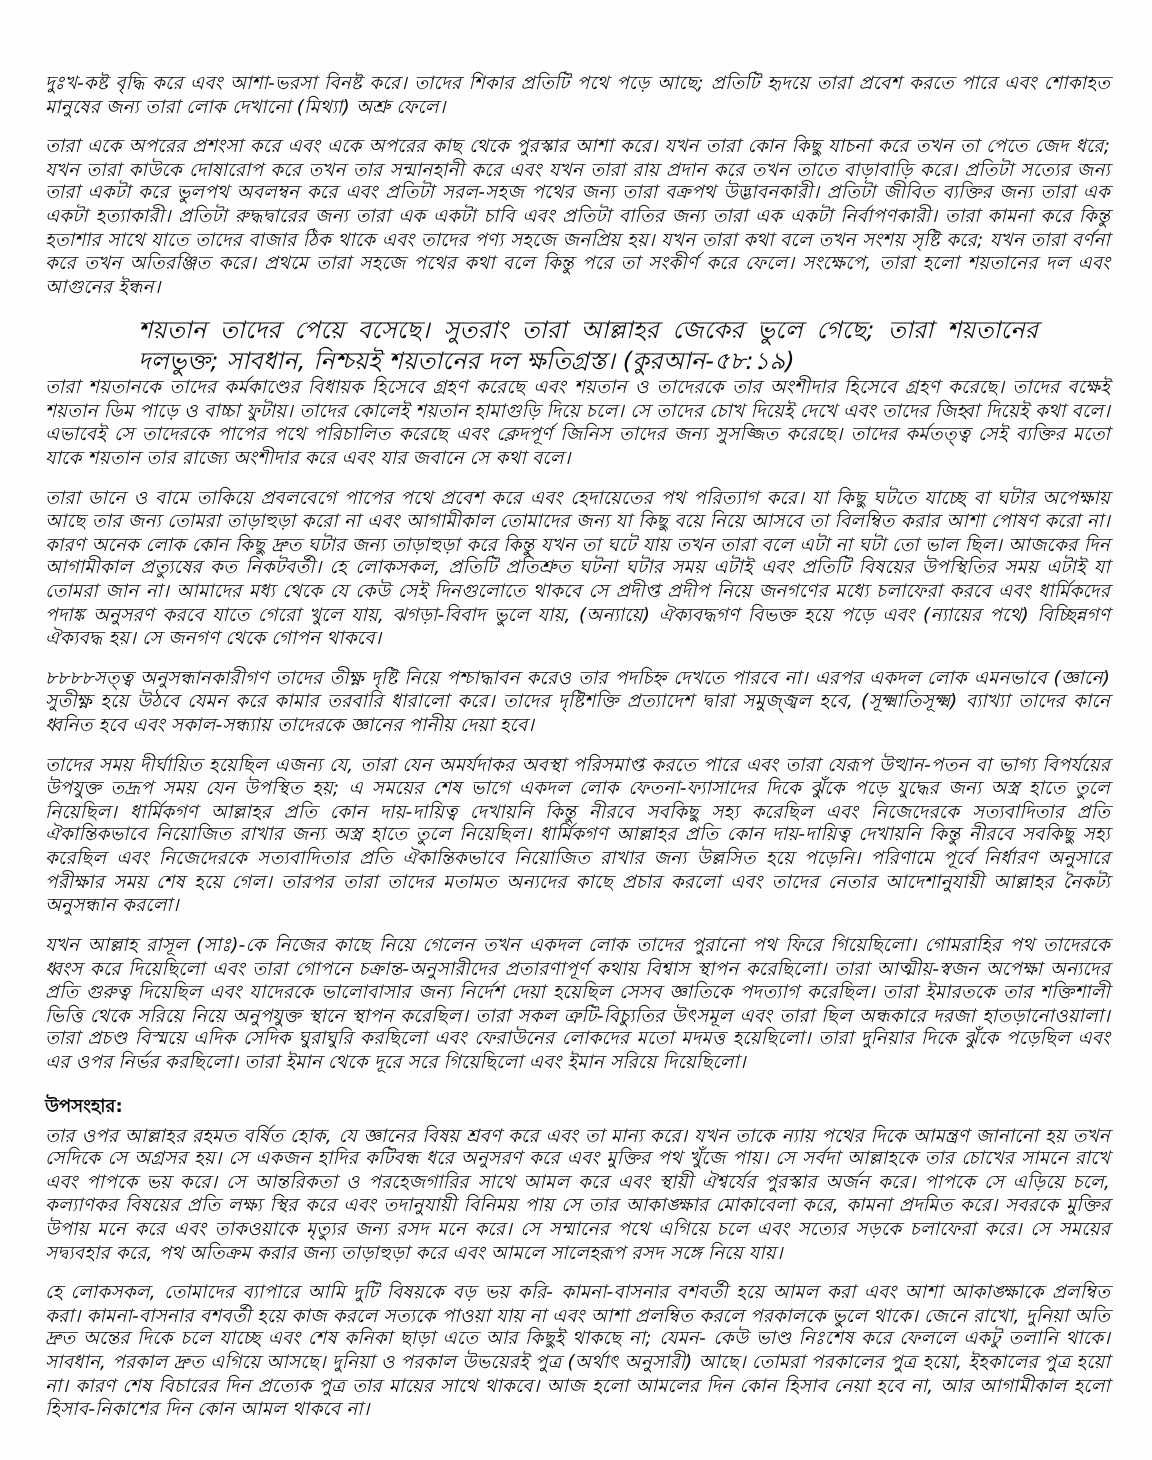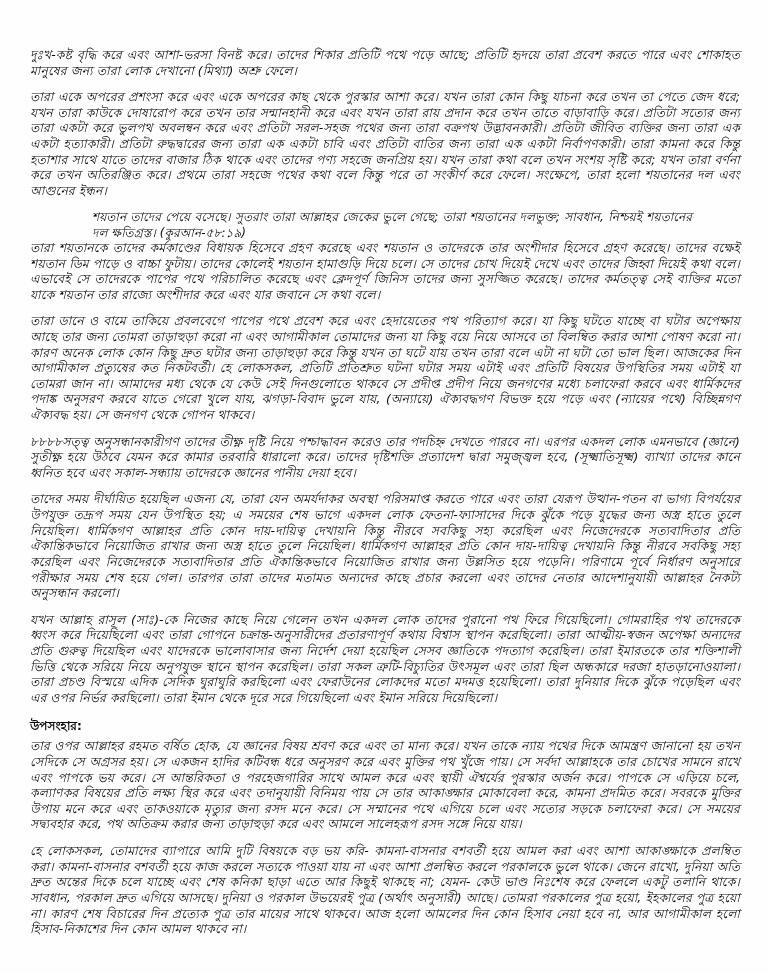--- a/index.html
+++ b/index.html
@@ -25,21 +25,21 @@
   }
   .para {
     font-size: 12.3px;
     line-height: 1.27;
     text-align: justify;
     font-style: italic;
     margin: 0 0 11px 0;
     letter-spacing: 0.1px;
   }
   .quote {
-    font-size: 12px;
+    font-size: 16px;
     line-height: 1.27;
     text-align: justify;
     font-style: italic;
     margin: 0 0 0 62px;
     width: 600px;
     letter-spacing: 0.1px;
   }
   .heading {
     font-size: 12px;
     font-weight: bold;

